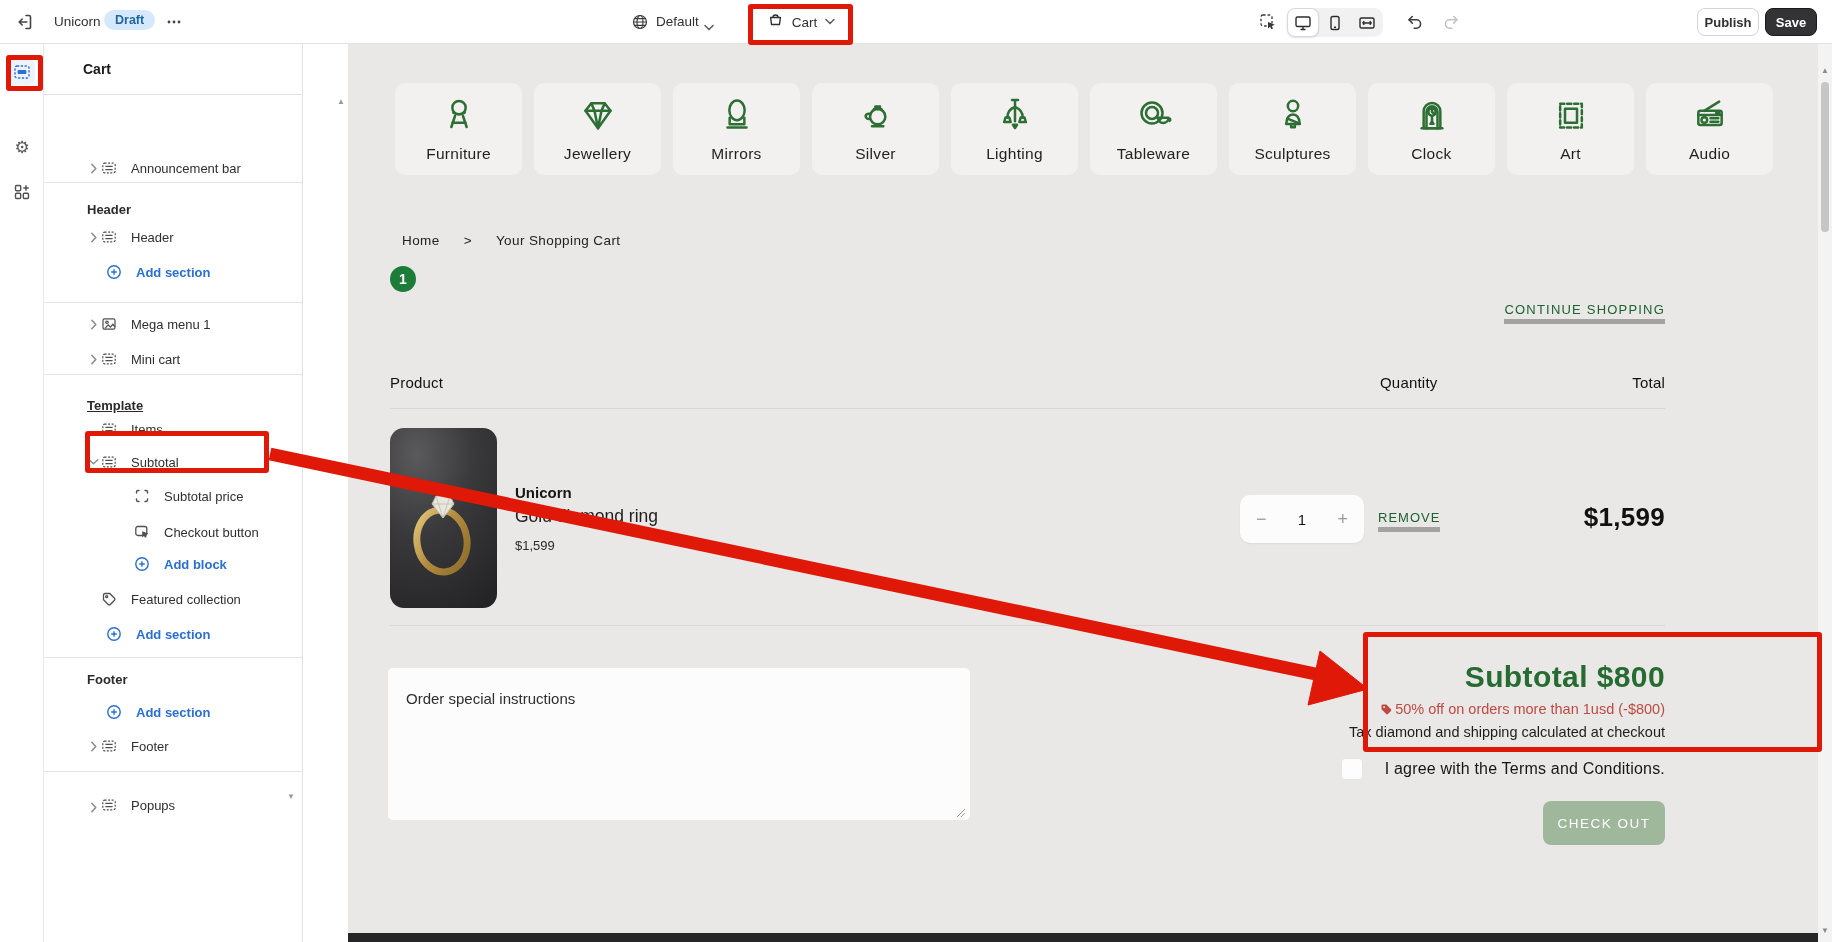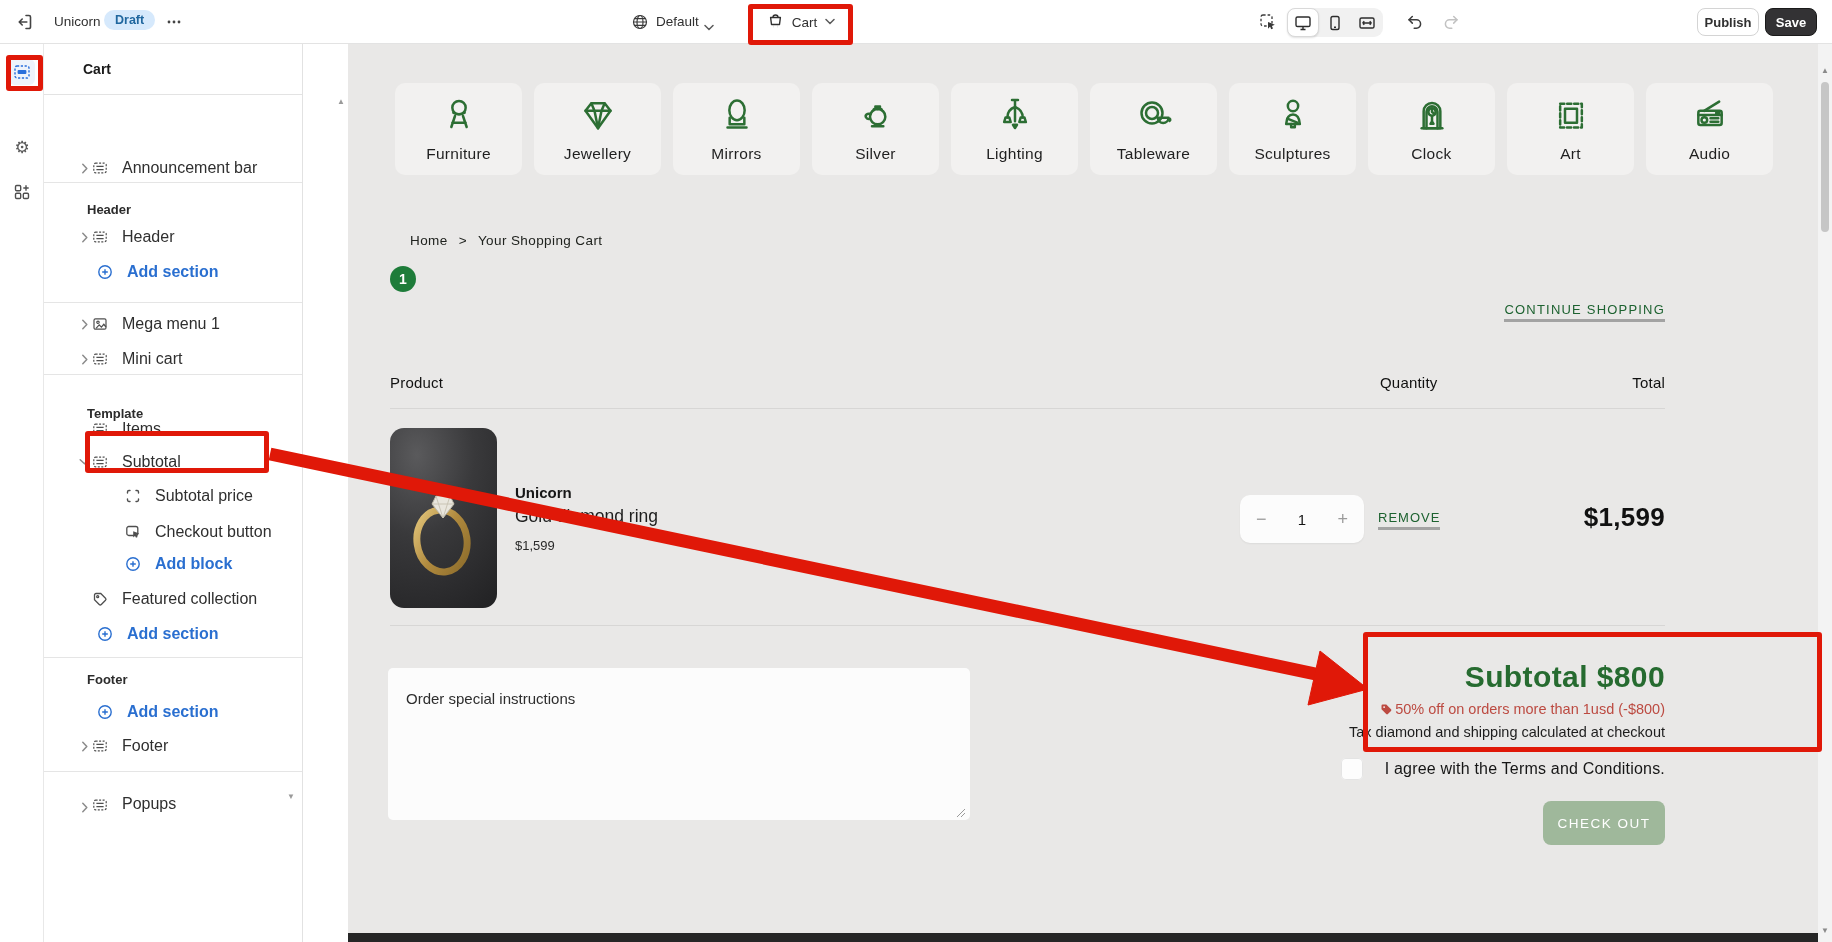--- a/index.html
+++ b/index.html
@@ -18,37 +18,37 @@
   .seg-cell { width:32px; height:29px; display:flex; align-items:center; justify-content:center; }
   .seg-cell.sel { background:#fff; border:1px solid #d9d9d9; border-radius:8px; box-shadow:0 1px 2px rgba(0,0,0,.12); }
 
   
   #rail { position:absolute; left:0; top:44px; width:44px; height:898px; background:#fff; border-right:1px solid #e8e8e8; z-index:4; }
   .rail-ic { position:absolute; left:11px; width:22px; height:22px; display:flex; align-items:center; justify-content:center; }
 
   
   #sidebar { position:absolute; left:44px; top:44px; width:259px; height:898px; background:#fff; border-right:1px solid #e2e2e2; z-index:4; }
   #sb-title { position:absolute; left:0; top:0; width:100%; height:51px; border-bottom:1px solid #e3e3e3; display:flex; align-items:center; padding-left:39px; font-size:14px; font-weight:700; color:#1a1a1a; }
-  .srow { position:absolute; left:7px; width:100%; height:34px; display:flex; align-items:center; font-size:16px; color:#2f2f2f; cursor:pointer; }
+  .srow { position:absolute; left:16px; width:100%; height:34px; display:flex; align-items:center; font-size:13px; color:#2f2f2f; cursor:pointer; }
   .sgroup { position:absolute; left:43px; height:30px; display:flex; align-items:center; font-size:13px; font-weight:650; color:#2b2b2b; }
   .sdiv { position:absolute; left:0; width:100%; height:1px; background:#e5e5e5; }
   .chev { width:15px; display:flex; justify-content:center; }
   .sb-ic { width:16px; height:16px; margin:0 14px 0 0; display:flex; align-items:center; justify-content:center; }
   .slink { color:#2a6fd0; font-weight:550; }
   .sb-scroll-down { position:absolute; left:243px; top:748px; font-size:8px; color:#9a9a9a; }
 
   
   #preview { position:absolute; left:303px; top:44px; width:1529px; height:898px; background:#fff; }
   #page-bg { position:absolute; left:45px; top:0; width:1470px; height:898px; background:#e9e8e7; }
   .cat-card { position:absolute; top:39px; width:127px; height:92px; background:#f2f1f0; border-radius:10px; display:flex; flex-direction:column; align-items:center; justify-content:center; gap:6px; cursor:pointer; }
   .cat-label { font-size:15.5px; color:#1f1f1f; letter-spacing:.3px; }
   .crumb { font-size:13.5px; color:#20231f; letter-spacing:.4px; }
   #heading { font-size:46px; font-weight:700; color:#266b30; letter-spacing:.5px; }
   #items-badge { width:26px; height:26px; border-radius:50%; background:#1e7c3a; color:#fff; font-size:14px; font-weight:700; display:flex; align-items:center; justify-content:center; }
-  .green-link { color:#1d6230; font-size:13px; letter-spacing:1.2px; border-bottom:3px solid #a3a3a3; padding-bottom:2px; cursor:pointer; }
+  .green-link { color:#1d6230; font-size:13px; letter-spacing:1.2px; border-bottom:5px solid #a3a3a3; padding-bottom:2px; cursor:pointer; }
   .th { font-size:15px; font-weight:400; color:#111; letter-spacing:.2px; }
   .rule { position:absolute; left:87px; width:1275px; height:1px; background:#d7d6d5; }
   #prod-img { position:absolute; left:87px; top:384px; width:107px; height:180px; border-radius:14px; background:radial-gradient(120% 100% at 25% 15%, #5a5a5c 0%, #39393b 45%, #232325 100%); overflow:hidden; }
   #stepper { position:absolute; left:937px; top:451px; width:124px; height:48px; background:#fcfcfc; border-radius:10px; box-shadow:0 1px 2px rgba(0,0,0,.06); display:flex; align-items:center; justify-content:space-between; padding:0 16px; }
   .step-btn { color:#9b9b9b; font-size:18px; cursor:pointer; line-height:1; }
   #qty-val { font-size:15px; color:#141414; }
   #line-total { font-size:26px; font-weight:700; color:#111; letter-spacing:.3px; }
   #instructions { position:absolute; left:85px; top:624px; width:582px; height:152px; background:#fcfcfc; border:none; border-radius:5px; resize:none; padding:22px 18px; font-family:"Liberation Sans",sans-serif; font-size:15px; color:#2e2e2e; }
   #instructions::placeholder { color:#2e2e2e; opacity:1; }
   #summary { position:absolute; right:167px; top:616px; display:flex; flex-direction:column; align-items:flex-end; gap:7px; }
@@ -248,21 +248,21 @@
           </svg>
         </span>
         <span class="sb-ic">
           <svg width="16" height="16" viewBox="0 0 16 16" fill="none" stroke="#4f4f4f" stroke-width="1.2">
             <rect x="1.8" y="3.2" width="12.4" height="9.6" rx="1.8" stroke-dasharray="2 1.5"></rect>
             <path d="M4.4 6.4h7.2M4.4 9.6h7.2"></path>
           </svg>
         </span>
         <span>Mini cart</span>
       </div>
-      <div class="sgroup" style="top: 354px;">Template</div>
+      <div class="sgroup" style="top: 346px; text-decoration: underline;">Template</div>
       <div class="srow" style="top: 368px; padding-left: 26px;">
         <span class="chev"></span>
         <span class="sb-ic">
           <svg width="16" height="16" viewBox="0 0 16 16" fill="none" stroke="#4f4f4f" stroke-width="1.2">
             <rect x="1.8" y="3.2" width="12.4" height="9.6" rx="1.8" stroke-dasharray="2 1.5"></rect>
             <path d="M4.4 6.4h7.2M4.4 9.6h7.2"></path>
           </svg>
         </span>
         <span>Items</span>
       </div>
@@ -445,21 +445,21 @@
         <span><svg width="40" height="40" viewBox="0 0 24 24" fill="none" stroke="#2c6e33" stroke-width="1.5" stroke-linecap="round" stroke-linejoin="round">
             <rect x="5" y="9.5" width="14" height="8.5" rx="1.2"></rect>
             <path d="M8.5 9.5 17.5 4M5 12h14M15.7 10.8h1.8"></path>
             <circle cx="8.6" cy="15" r="1.7"></circle>
             <path d="M12.3 13.9h4.7M12.3 16.1h4.7"></path>
           </svg></span>
         <div class="cat-label">Audio</div>
       </div>
     </div>
 
-  <div class="abs" style="left:107px;top:189px;display:flex;gap:11px;">
+  <div class="abs" style="left:99px;top:189px;display:flex;gap:24px;">
     <span class="crumb">Home</span>
     <span class="crumb">&gt;</span>
     <span class="crumb">Your Shopping Cart</span>
   </div>
 
   <div class="abs" style="left:87px;top:222px;display:flex;align-items:flex-start;gap:9px;">
     <span id="items-badge">1</span>
   </div>
   <span class="abs green-link" style="right:167px;top:258px;">CONTINUE SHOPPING</span>
 

